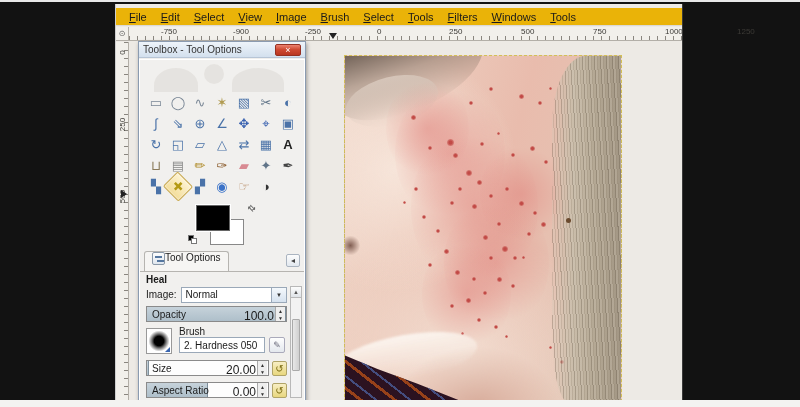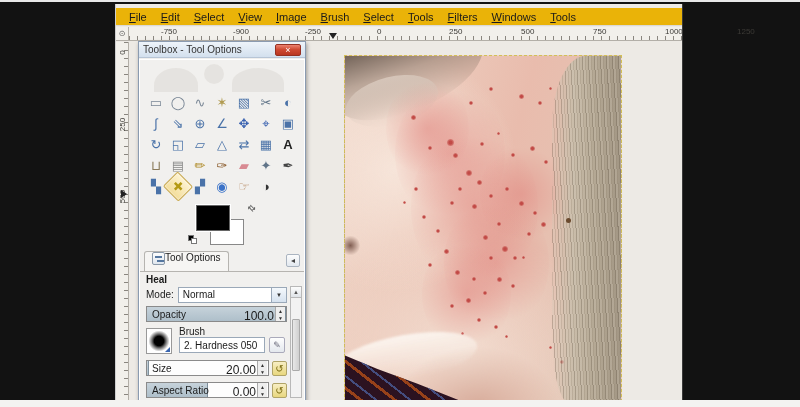--- a/index.html
+++ b/index.html
@@ -292,21 +292,21 @@
             <span class="tab-icon"></span>
             <span class="tab-label">Tool Options</span>
           </div>
           <div class="tab-menu-btn">◂</div>
         </div>
 
         <div class="opts">
           <div class="heal-label">Heal</div>
 
           <div class="mode-row">
-            <span>Mode:</span>
+            <span>Image:</span>
             <div class="combo">
               <span class="combo-value">Normal</span>
               <span class="combo-btn">▼</span>
             </div>
           </div>
 
           <div class="slider" style="top:32px;">
             <div class="fill" style="width:100%;"></div>
             <span class="s-label">Opacity</span>
             <span class="s-value">100.0</span>

